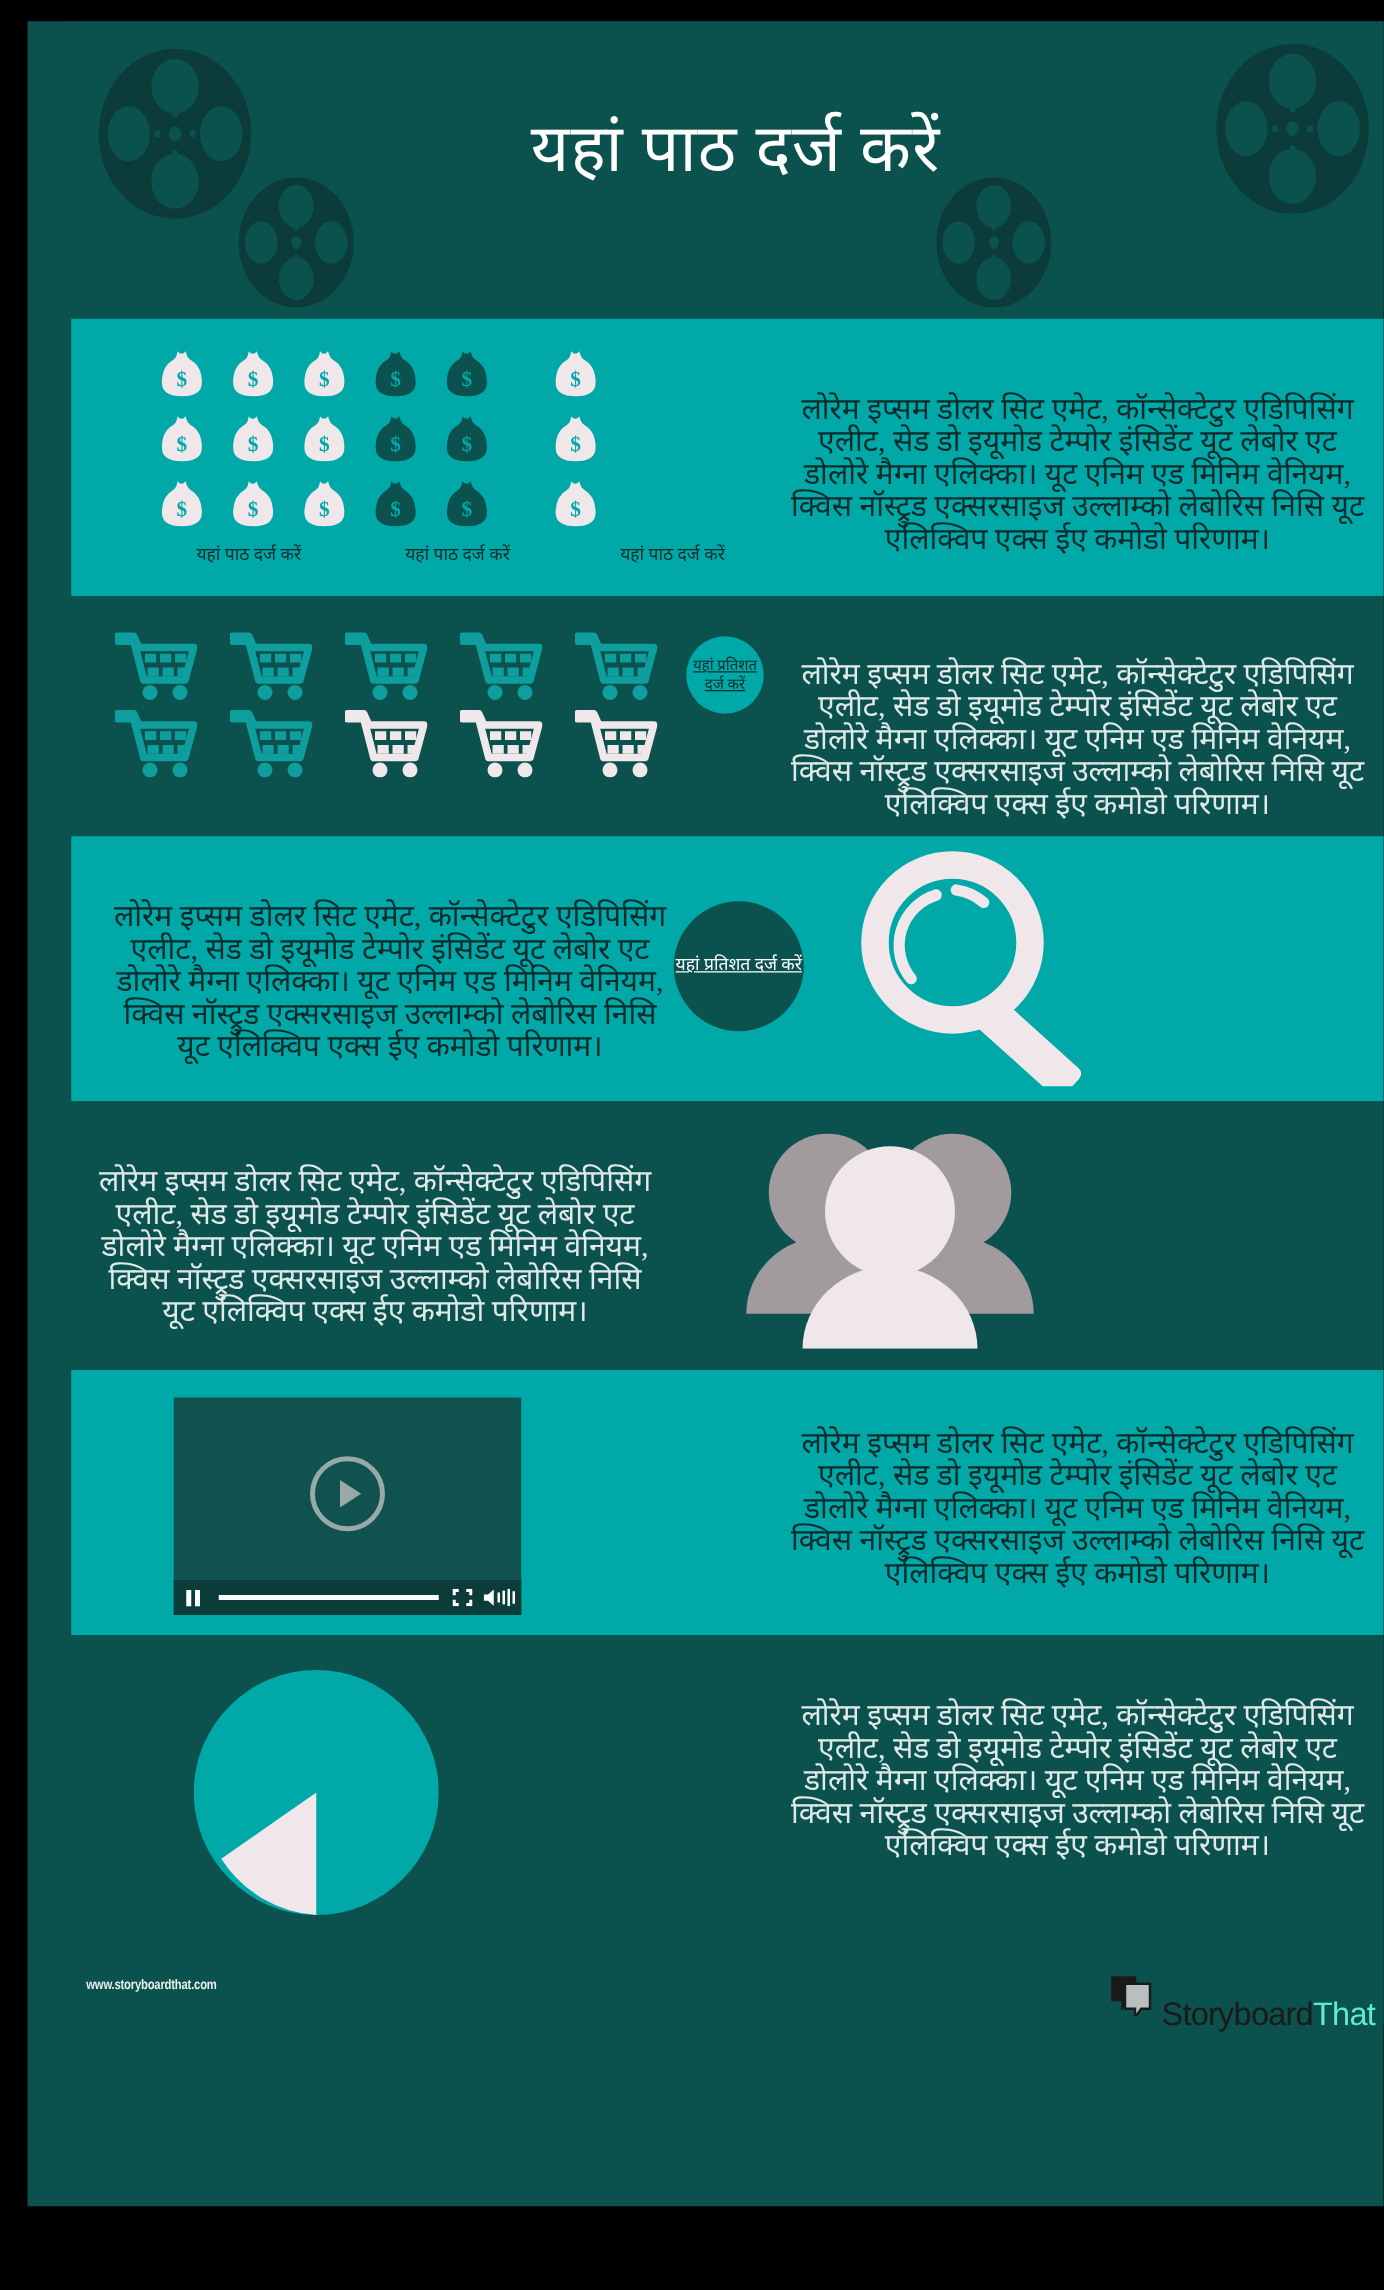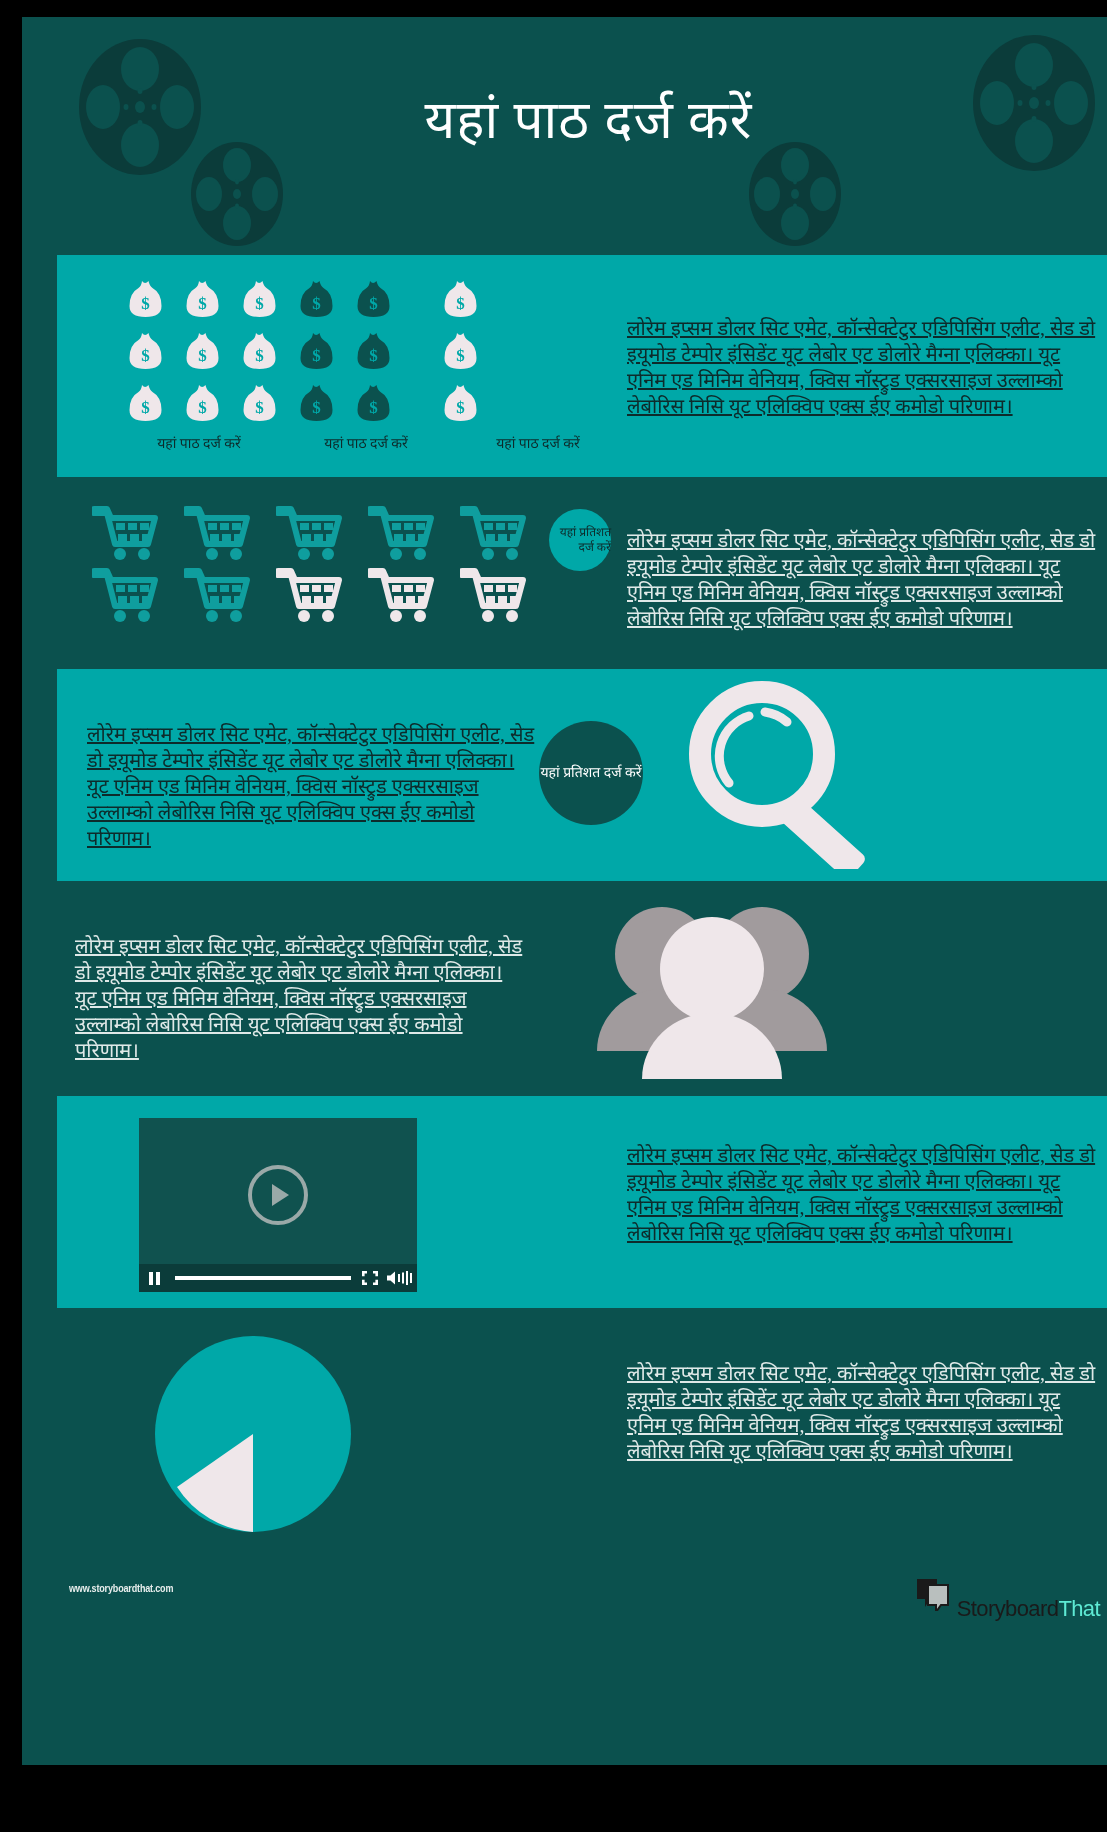--- a/index.html
+++ b/index.html
@@ -17,21 +17,21 @@
     font-family:"Liberation Serif","DejaVu Serif",serif;letter-spacing:1px;
   }
 
   
   .band{position:relative;width:1063px;overflow:hidden;}
   .band.light{background:#00a8a8;}
   .band.dark{background:#0b514e;}
 
   .para{
     font-family:"Liberation Serif","DejaVu Serif",serif;
-    text-align:left;line-height:26px;font-size:20px;text-decoration:underline;
+    text-align:center;line-height:26px;font-size:24px;
   }
   .para.on-light{color:#0d2b2b;}
   .para.on-dark{color:#dfe9e8;}
 
   
   .sec-bags{height:222px;}
   .bags-wrap{position:absolute;left:60px;top:18px;width:500px;}
   .bag-grid{display:flex;gap:0px;}
   .bag-col{display:flex;flex-direction:column;}
   .bag-row{display:flex;}
@@ -47,21 +47,21 @@
   .bag-cap.c3{width:150px;margin-left:22px;}
   .sec1-text{position:absolute;left:570px;top:60px;width:470px;}
 
   
   .sec-carts{height:192px;}
   .carts-wrap{position:absolute;left:22px;top:24px;width:480px;}
   .cart-row{display:flex;}
   .cartcell{width:92px;height:62px;display:flex;align-items:center;justify-content:center;}
   .badge{
     position:absolute;border-radius:50%;display:flex;align-items:center;justify-content:center;
-    text-align:right;font-family:"Liberation Serif","DejaVu Serif",serif;line-height:15px;
+    text-align:center;font-family:"Liberation Serif","DejaVu Serif",serif;line-height:15px;text-decoration:underline;
   }
   .badge.small{left:470px;top:8px;width:62px;height:62px;background:#00a8a8;color:#0d2b2b;font-size:12px;}
   .sec2-text{position:absolute;left:570px;top:50px;width:470px;}
 
   
   .sec-glass{height:212px;}
   .sec3-text{position:absolute;left:30px;top:52px;width:450px;}
   .badge.big{left:482px;top:52px;width:104px;height:104px;background:#0b514e;color:#ffffff;font-size:14px;line-height:18px;}
   .glass{position:absolute;left:620px;top:10px;}
 
@@ -91,21 +91,21 @@
   .sec6-text{position:absolute;left:570px;top:52px;width:470px;}
 
   
   .footer{position:relative;width:1063px;height:62px;background:#0b514e;}
   .foot-url{
     position:absolute;left:12px;top:24px;color:#e8eeed;font-size:11px;
     font-family:"Liberation Sans","DejaVu Sans",sans-serif;font-weight:700;
     transform:scaleX(0.82);transform-origin:left center;letter-spacing:-0.2px;
   }
   .brand{position:absolute;right:20px;top:12px;display:flex;align-items:center;}
-  .brand-txt{font-size:22px;font-weight:400;letter-spacing:-0.6px;font-family:"Liberation Sans","DejaVu Sans",sans-serif;margin-top:26px;}
+  .brand-txt{font-size:26px;font-weight:400;letter-spacing:-0.6px;font-family:"Liberation Sans","DejaVu Sans",sans-serif;margin-top:26px;}
   .brand-a{color:#1a1a1a;}
   .brand-b{color:#5eead4;}
 </style>
 </head>
 <body>
 
 <div class="page">
 <div class="canvas">
 
   <div class="header">

